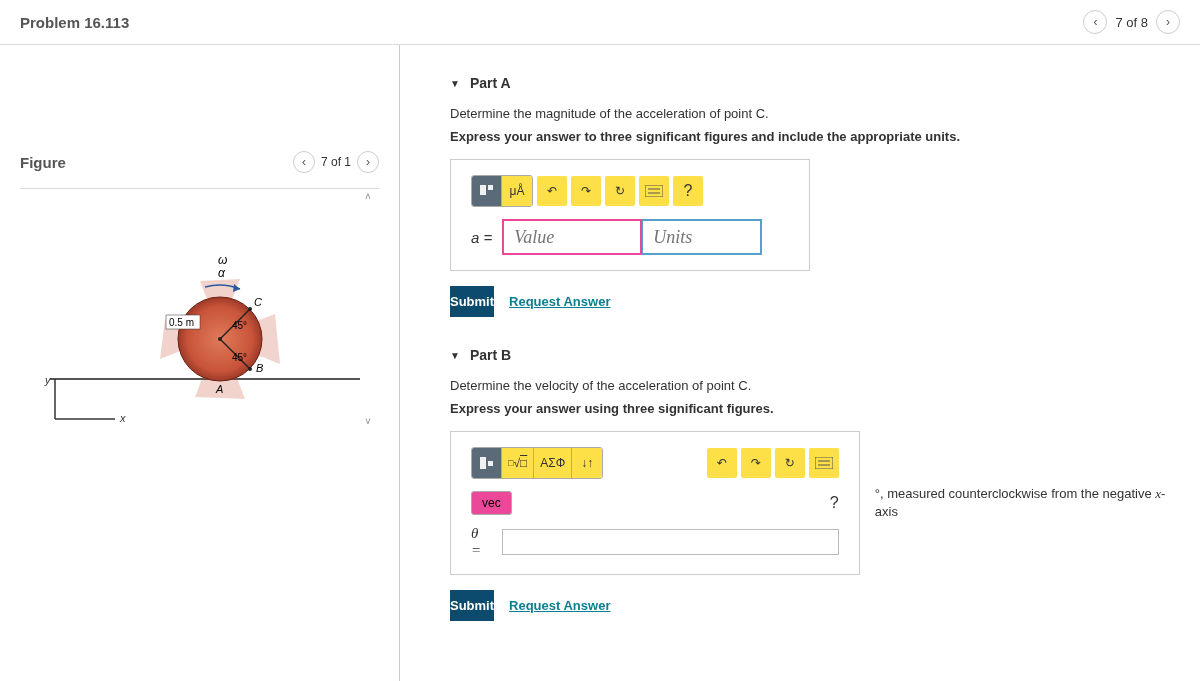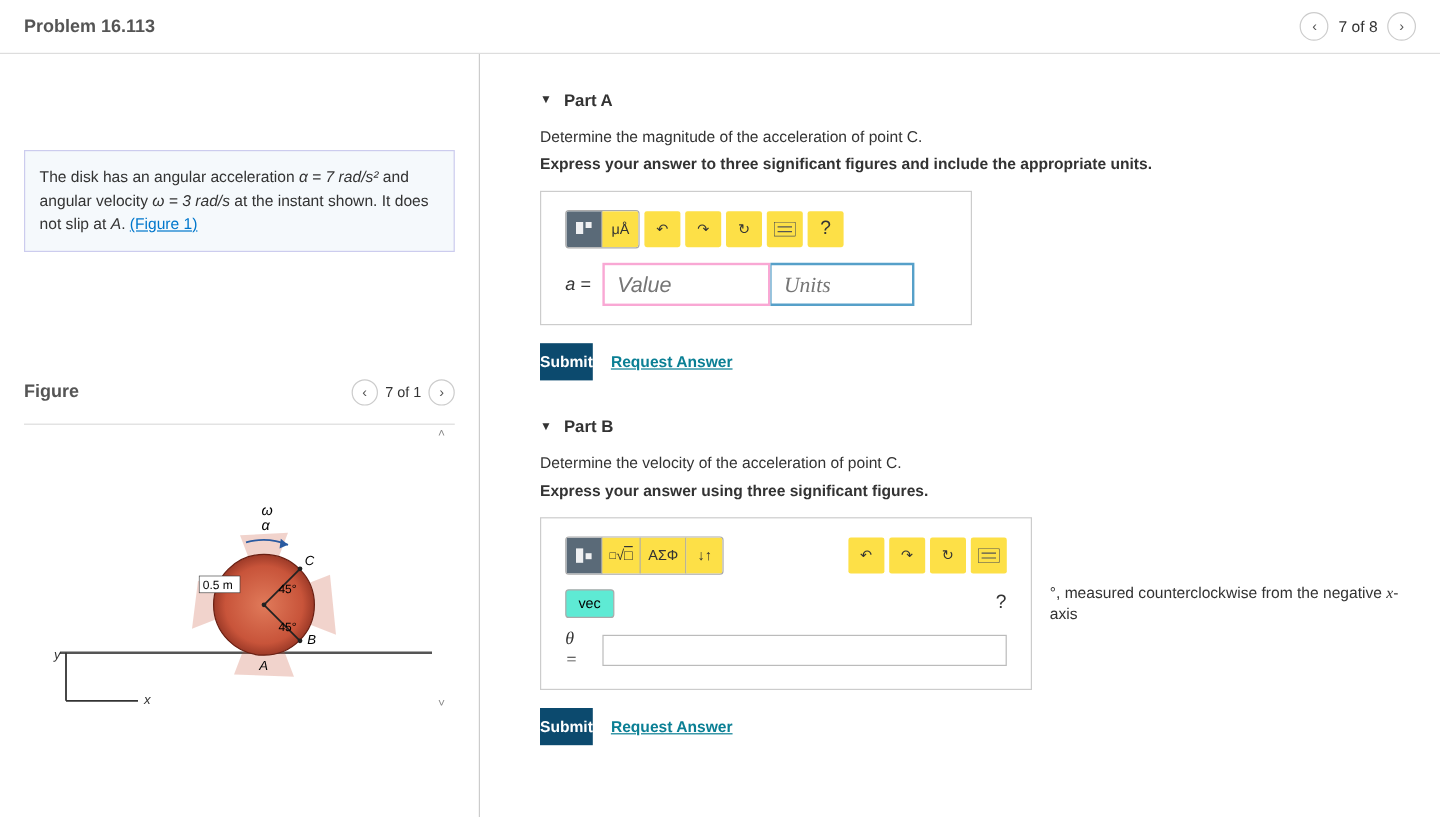--- a/index.html
+++ b/index.html
@@ -27,49 +27,46 @@
 .answer-box { border: 1px solid #ccc; padding: 15px 20px; position: relative; }
 .toolbar { display: flex; align-items: center; gap: 4px; margin-bottom: 12px; }
 .tool-btn { height: 30px; min-width: 30px; border: 1px solid #ccc; border-radius: 2px; display: flex; align-items: center; justify-content: center; background: #fde047; cursor: pointer; font-size: 12px; padding: 0 6px; }
 .tool-group { display: flex; border: 1px solid #aaa; border-radius: 3px; overflow: hidden; }
 .tool-group .tool-btn { border: none; border-right: 1px solid #aaa; border-radius: 0; }
 .tool-group .tool-btn:last-child { border-right: none; }
 .tool-dark { background: #5a6a78; color: #fff; }
 .spacer { flex: 1; }
 .input-row { display: flex; align-items: center; gap: 10px; }
 .var-label { font-style: italic; font-size: 15px; }
-.val-input { border: 2px solid #f9a8d4; height: 36px; width: 140px; padding: 0 10px; font-style: italic; font-size: 18px; font-family: Liberation Sans, sans-serif; color: #888; }
+.val-input { border: 2px solid #ec4899; height: 36px; width: 140px; padding: 0 10px; font-style: italic; font-size: 18px; font-family: Liberation Serif, serif; color: #888; }
 .unit-input { border: 2px solid #56a0c9; border-left: 1px solid #56a0c9; height: 36px; width: 120px; padding: 0 10px; font-style: italic; font-size: 18px; font-family: Georgia, serif; color: #888; }
 .theta-input { border: 1px solid #bbb; height: 26px; width: 340px; padding: 0 8px; }
 .submit-row { display: flex; align-items: center; gap: 15px; margin-top: 15px; }
 .submit-btn { background: #0c4a6e; color: #fff; border: none; padding: 8px 0; font-weight: bold; cursor: pointer; font-size: 13px; }
 .req-link { color: #0a7f94; text-decoration: underline; font-size: 13px; cursor: pointer; font-weight: bold; }
 .post-text { font-size: 13px; margin-left: 15px; line-height: 1.4; }
 .italic-x { font-style: italic; font-family: Georgia, serif; }
 .partb-row2 { display: flex; align-items: center; gap: 10px; margin-top: 10px; }
-.vec-btn { border: 1px solid #aaa; border-radius: 3px; padding: 4px 10px; background:#5eead4; cursor:pointer; font-size:12px;}
+.vec-btn { border: 1px solid #aaa; border-radius: 3px; padding: 4px 10px; background:#ec4899; cursor:pointer; font-size:12px;}
 svg.disk-fig { display: block; margin: 20px auto 0 auto; }
 </style>
 </head>
 <body>
 
 <div class="header">
   <div class="title">Problem 16.113</div>
   <div class="nav">
     <div class="nav-btn">‹</div>
     <span>7 of 8</span>
     <div class="nav-btn">›</div>
   </div>
 </div>
 
 <div class="main">
   <div class="left">
-    <div class="problem-box">
-      <span>The disk has an angular acceleration </span><span style="font-style:italic">α = 7  rad/s²</span><span> and angular velocity </span><span style="font-style:italic">ω = 3  rad/s</span><span> at the instant shown. It does not slip at </span><span style="font-style:italic">A</span><span>. </span><a href="#">(Figure 1)</a>
-    </div>
 
     <div class="figure-head">
       <div class="figure-title">Figure</div>
       <div class="figure-nav">
         <div class="fn-btn">‹</div>
         <span>7 of 1</span>
         <div class="fn-btn">›</div>
       </div>
     </div>
 

